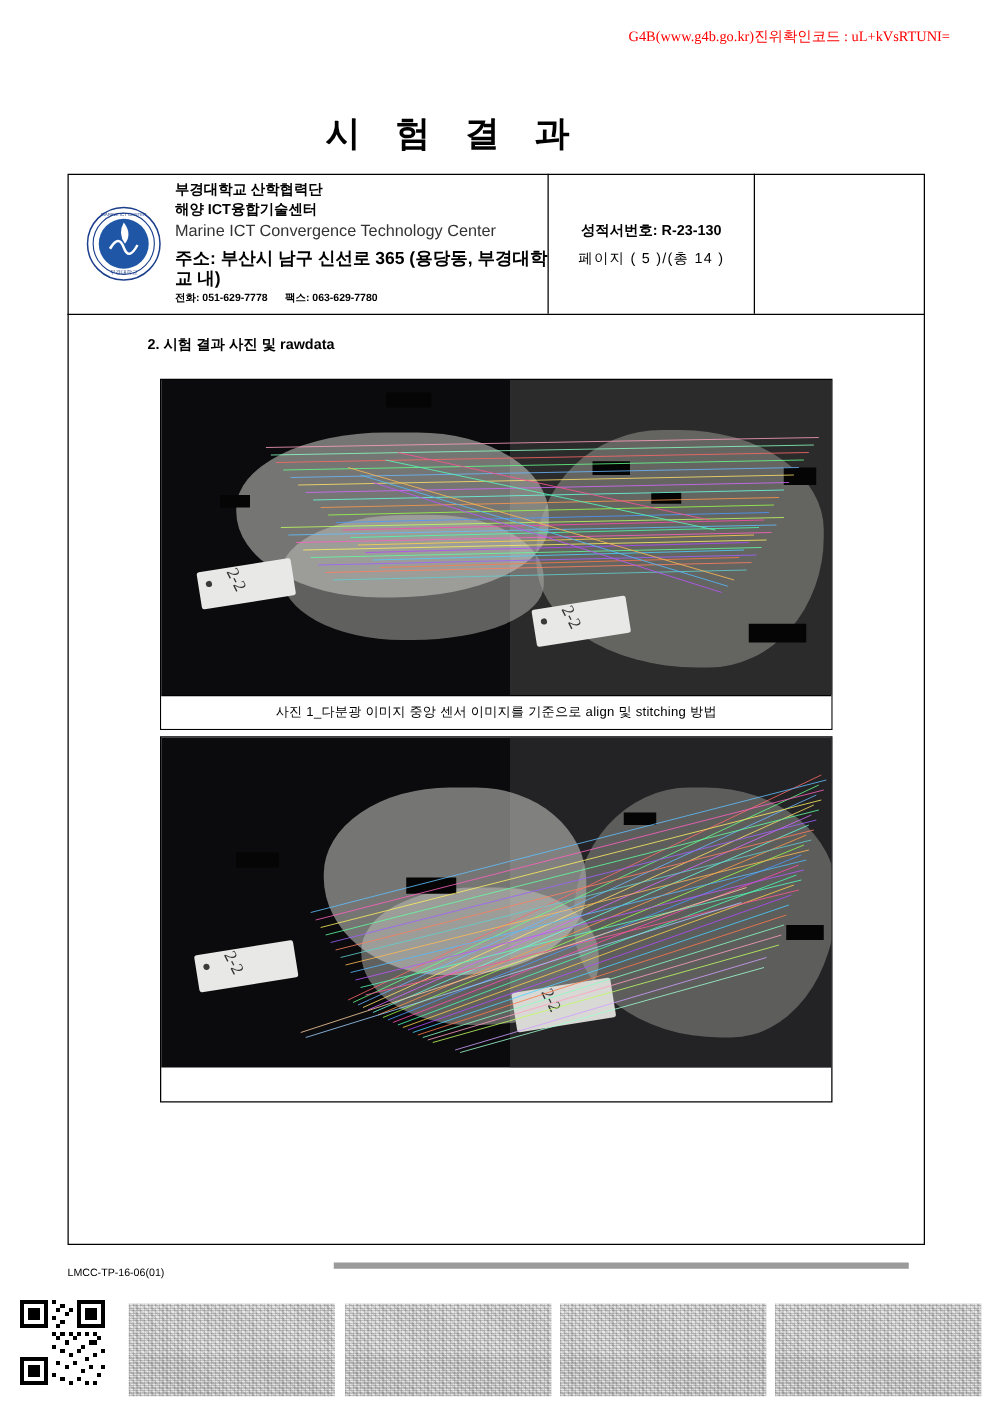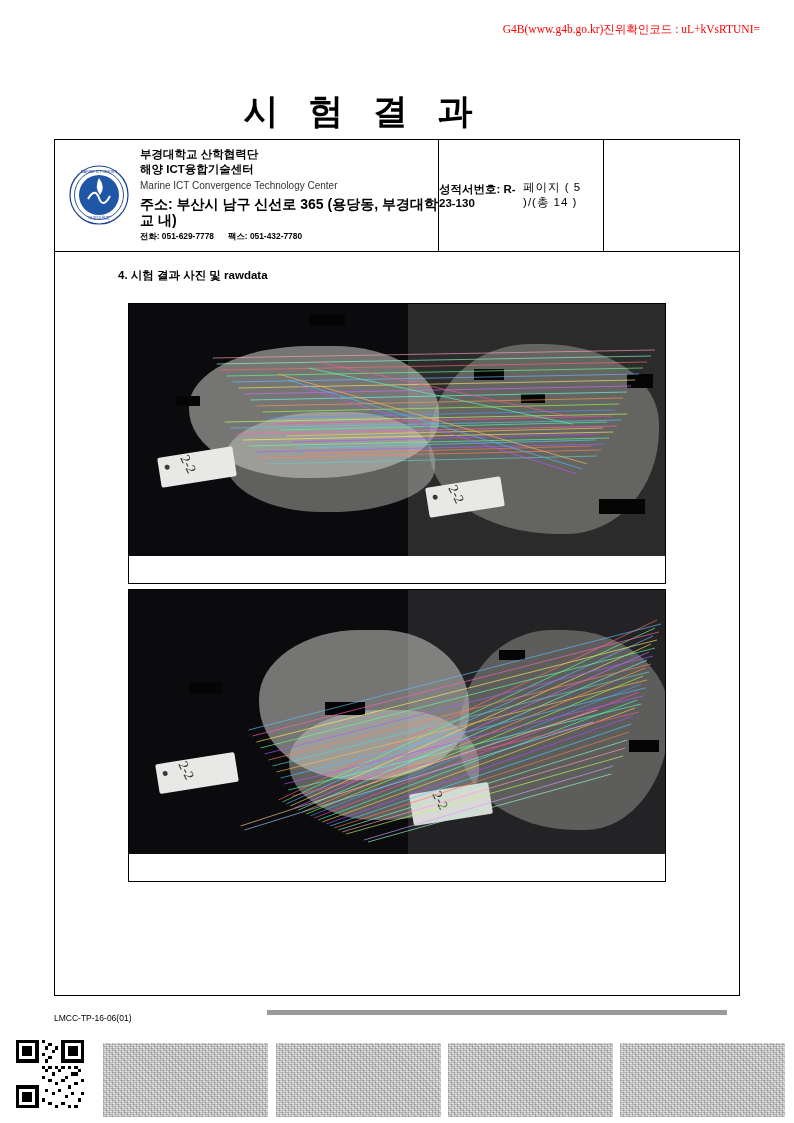--- a/index.html
+++ b/index.html
@@ -28,21 +28,21 @@
     font-family: Liberation Serif, serif;
   }
 
   
   .doc-title {
     position: absolute;
     top: 88px;
     left: 0;
     width: 726px;
     text-align: center;
-    font-size: 35px;
+    font-size: 28px;
     font-weight: bold;
     letter-spacing: 10px;
     font-family: "Liberation Sans", sans-serif;
   }
 
   
   .page-frame {
     position: absolute;
     left: 54px;
     top: 139px;
@@ -69,21 +69,21 @@
     border-right: 1px solid #000;
     display: flex;
     align-items: center;
     padding-left: 14px;
   }
   .hdr-cell-mid {
     width: 165px;
     box-sizing: border-box;
     border-right: 1px solid #000;
     display: flex;
-    flex-direction: row;
+    flex-direction: column;
     justify-content: center;
     align-items: center;
     gap: 7px;
   }
   .hdr-cell-right {
     flex: 1;
   }
 
   
   .logo-wrap {
@@ -103,21 +103,21 @@
     font-size: 11.5px;
     font-weight: bold;
     margin-bottom: 2px;
   }
   .org-l2 {
     font-size: 11.5px;
     font-weight: bold;
     margin-bottom: 3px;
   }
   .org-l3 {
-    font-size: 10px;
+    font-size: 13px;
     color: #333;
     margin-bottom: 5px;
   }
   .org-l4 {
     font-size: 14px;
     font-weight: bold;
     margin-bottom: 4px;
   }
   .org-l5 {
     font-size: 8.4px;
@@ -286,34 +286,34 @@
         <text x="31" y="55" font-size="4.4" fill="#1b3f8b" text-anchor="middle" font-family="Liberation Sans, sans-serif">부경대학교</text>
         <text x="31" y="8.5" font-size="3.6" fill="#1b3f8b" text-anchor="middle" font-family="Liberation Sans, sans-serif">MARINE ICT CENTER</text>
       </svg>
     </div>
     <div class="org-info">
       <div class="org-l1">부경대학교 산학협력단</div>
       <div class="org-l2">해양 ICT융합기술센터</div>
       <div class="org-l3">Marine ICT Convergence Technology Center</div>
       <div class="org-l4">주소: 부산시 남구 신선로 365 (용당동, 부경대학교 내)</div>
       <div class="org-l5">
-        <span>전화: 051-629-7778</span><span class="tel-gap"></span><span>팩스:  051-432-7780</span>
+        <span>전화: 051-629-7778</span><span class="tel-gap"></span><span>팩스:  063-629-7780</span>
       </div>
     </div>
   </div>
 
   <div class="hdr-cell-mid">
     <div class="cert-no">성적서번호: R-23-130</div>
     <div class="page-no">페이지  ( 5 )/(총  14 )</div>
   </div>
 
   <div class="hdr-cell-right"></div>
 </div>
 
-<div class="section-heading">4. 시험 결과 사진 및 rawdata</div>
+<div class="section-heading">2. 시험 결과 사진 및 rawdata</div>
 
 <div class="figure" id="figure-1">
   <div class="fig-img">
     <div class="half-right"></div>
 
     <div class="leaf" style="left:60px; top:42px; width:250px; height:132px;"></div>
     <div class="leaf" style="left:96px; top:108px; width:210px; height:100px; opacity:0.8;"></div>
     <div class="leaf-b" style="left:300px; top:40px; width:230px; height:190px; background:rgba(170,170,165,0.45);"></div>
 
     <div class="blackbar" style="left:180px; top:10px; width:36px; height:12px;"></div>
@@ -360,20 +360,21 @@
         <line x1="132" y1="154" x2="474" y2="146" stroke="#ff8060"></line>
         <line x1="138" y1="160" x2="470" y2="152" stroke="#60d0d0"></line>
         <line x1="150" y1="70" x2="460" y2="160" stroke="#ffbb55"></line>
         <line x1="160" y1="76" x2="455" y2="165" stroke="#55bbff"></line>
         <line x1="170" y1="82" x2="450" y2="170" stroke="#bb55ff"></line>
         <line x1="180" y1="64" x2="445" y2="120" stroke="#55ffbb"></line>
         <line x1="190" y1="58" x2="440" y2="112" stroke="#ff5599"></line>
       </g>
     </svg>
   </div>
+  <div class="fig-caption">사진 1_다분광 이미지 중앙 센서 이미지를 기준으로 align 및 stitching 방법</div>
 </div>
 
 <div class="figure" id="figure-2">
   <div class="fig-img">
     <div class="half-right dark2"></div>
 
     <div class="leaf" style="left:130px; top:40px; width:210px; height:150px;"></div>
     <div class="leaf" style="left:160px; top:120px; width:190px; height:110px; opacity:0.8;"></div>
     <div class="leaf-b" style="left:330px; top:40px; width:210px; height:200px; background:rgba(165,165,160,0.45);"></div>
 

